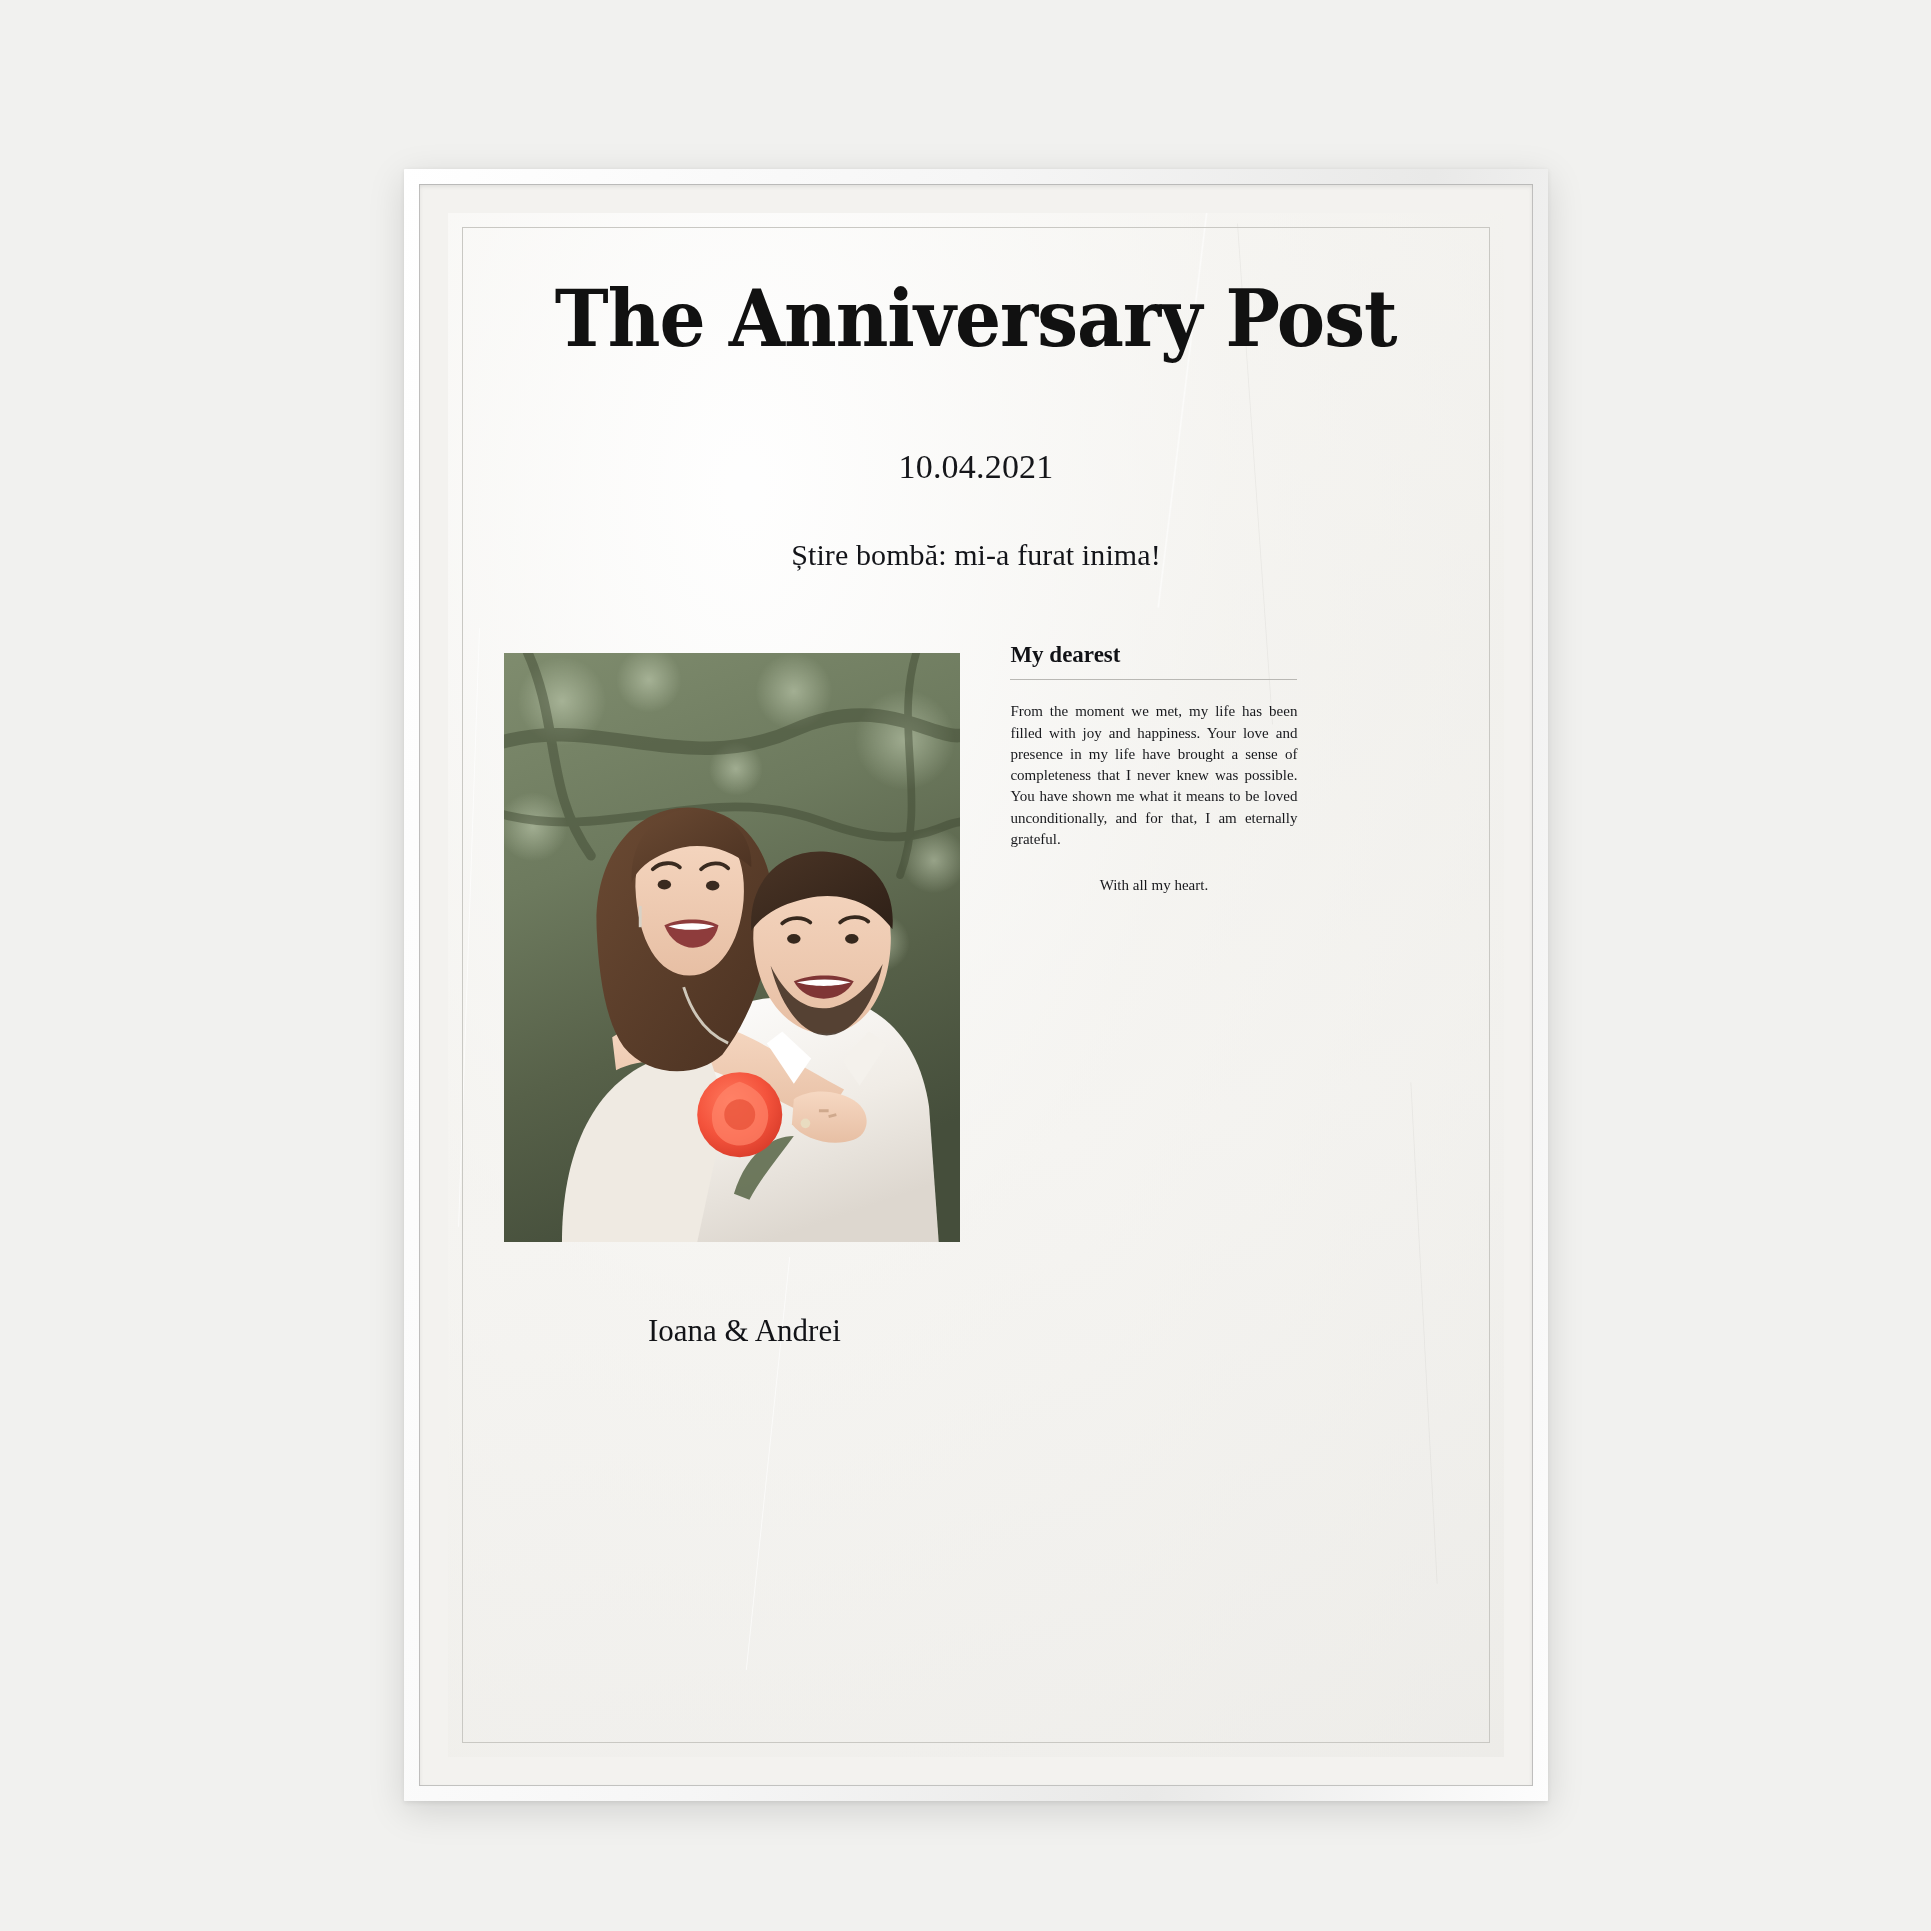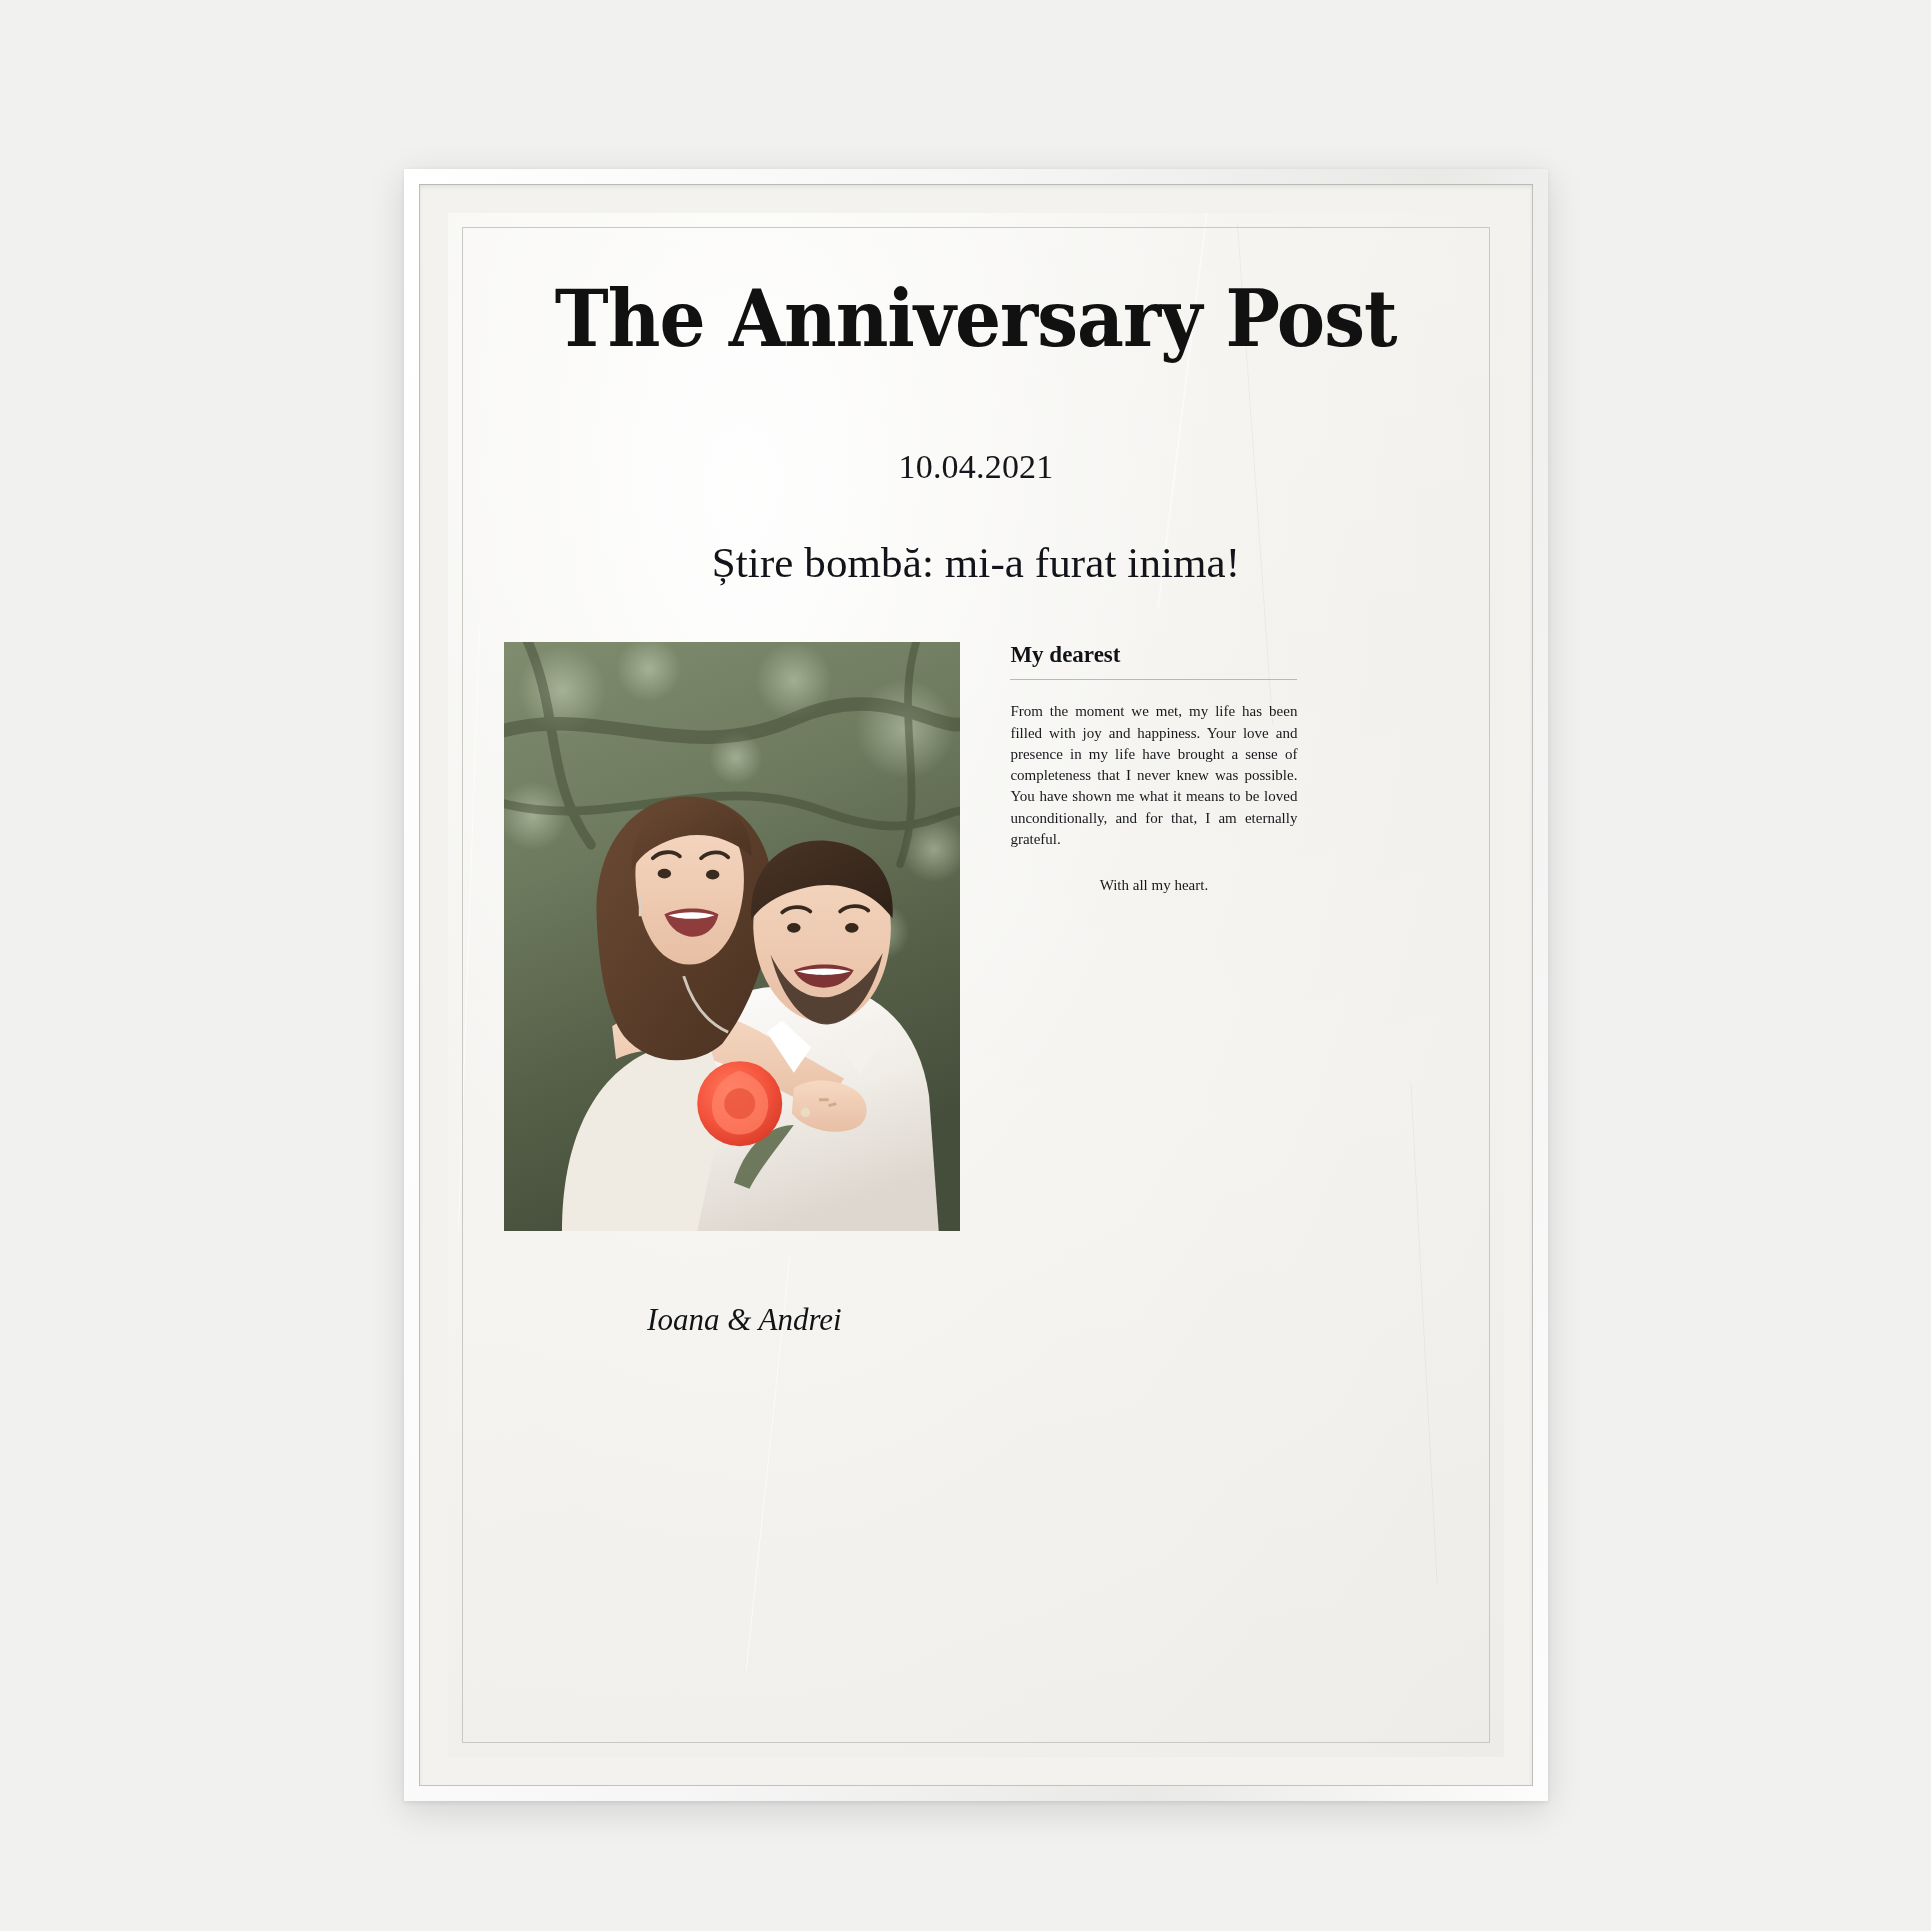--- a/index.html
+++ b/index.html
@@ -107,32 +107,31 @@
     letter-spacing: 0.2px;
   }
 
   .headline {
     position: absolute;
     left: 0;
     right: 0;
     top: 325px;
     text-align: center;
     font-family: "Liberation Serif", serif;
-    font-size: 43px;
+    font-size: 30px;
     color: #131419;
     letter-spacing: 0.1px;
   }
 
   
   .photo-block {
     position: absolute;
     left: 56px;
-    top: 429px;
+    top: 440px;
     width: 480px;
-    font-style: italic;
   }
   .photo {
     position: relative;
     width: 456px;
     height: 589px;
     overflow: hidden;
     background: #5d6a52;
   }
   .photo svg { display: block; width: 100%; height: 100%; }
 

